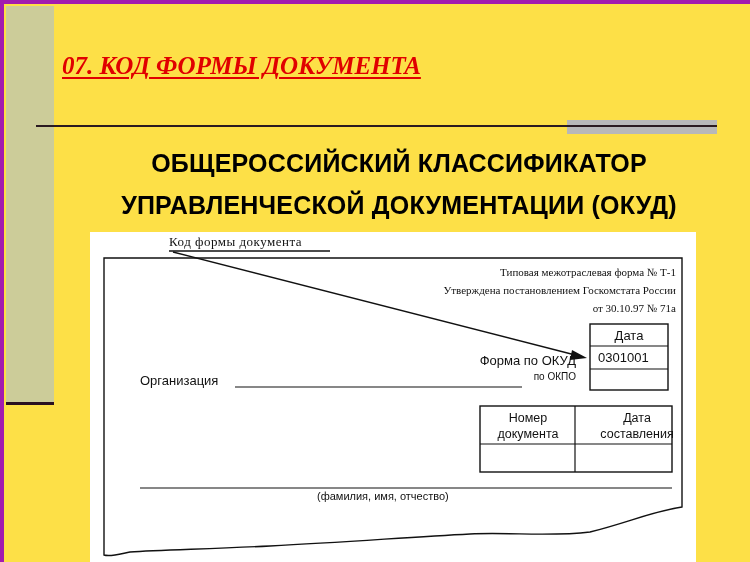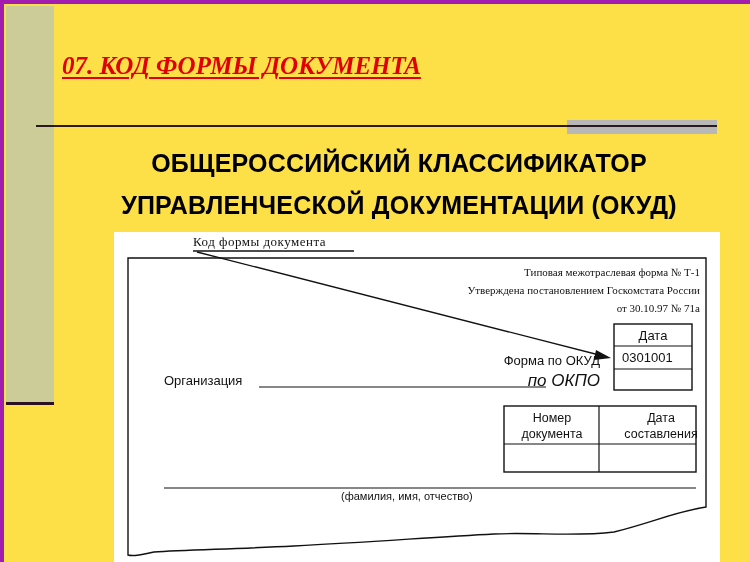--- a/index.html
+++ b/index.html
@@ -8,33 +8,33 @@
   .side-band { position:absolute; left:2px; top:2px; width:48px; height:398px; background:#cccc99; }
   .side-band-line { position:absolute; left:2px; top:398px; width:48px; height:3px; background:#2a1020; }
   .title { position:absolute; left:58px; top:48px; font-family:"Liberation Serif", serif; font-style:italic; font-weight:bold; font-size:25px; color:#e00000; text-decoration:underline; text-decoration-thickness:2px; text-underline-offset:3px; letter-spacing:0px; white-space:nowrap; }
   .rule { position:absolute; left:32px; top:121px; width:680px; height:2px; background:#2a1a20; }
   .rule-accent { position:absolute; left:563px; top:116px; width:150px; height:14px; background:#b8b8b8; }
   .rule-accent-line { position:absolute; left:563px; top:121px; width:150px; height:2px; background:#2a1a20; }
   .heading { position:absolute; left:40px; width:710px; text-align:center; font-weight:bold; font-size:25px; color:#000; white-space:nowrap; letter-spacing:0.2px; }
   .h1 { top:145px; }
   .h2 { top:187px; }
 
-  .form-area { position:absolute; left:86px; top:228px; width:606px; height:330px; background:#fff;margin-left:24px; }
+  .form-area { position:absolute; left:86px; top:228px; width:606px; height:330px; background:#fff; }
   .form-svg { position:absolute; left:0; top:0; }
   .ft { position:absolute; white-space:nowrap; color:#111; }
   .serif { font-family:"Liberation Serif", serif; }
   .sans { font-family:"Liberation Sans", sans-serif; }
   .code-label { left:79px; top:2px; font-size:13px; letter-spacing:0.5px; }
   .std1 { right:20px; top:34px; font-size:11px; }
   .std2 { right:20px; top:52px; font-size:11px;text-align:right; }
   .std3 { right:20px; top:70px; font-size:11px; }
   .codes-h { left:500px; top:96px; width:78px; text-align:center; font-size:13px; }
   .okud-val { left:508px; top:118px; font-size:13px; }
   .okud-lbl { right:120px; top:121px; font-size:13px; }
-  .okpo-lbl { right:120px; top:139px; font-size:17px;font-style:italic; }
+  .okpo-lbl { right:120px; top:139px; font-size:10px; }
   .org-lbl { left:50px; top:141px; font-size:13px; }
   .order1 { left:50px; top:188px; font-size:14px; font-weight:bold; }
   .order2 { left:50px; top:206px; font-size:14px; font-weight:bold; }
   .num-h { left:392px; top:178px; width:92px; text-align:center; font-size:12.5px; line-height:16px; }
   .date-h { left:486px; top:178px; width:96px; text-align:center; font-size:12.5px; line-height:16px;padding-left:13px; }
   .fio { left:227px; top:258px; font-size:11px; }
 </style>
 </head>
 <body>
 

